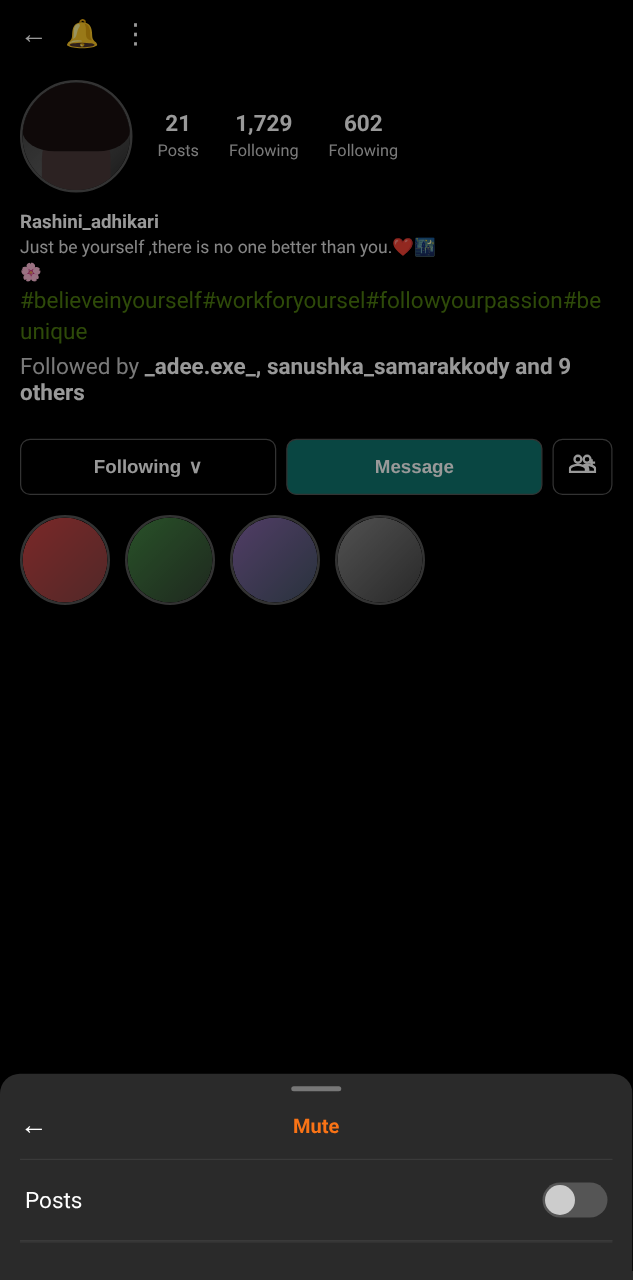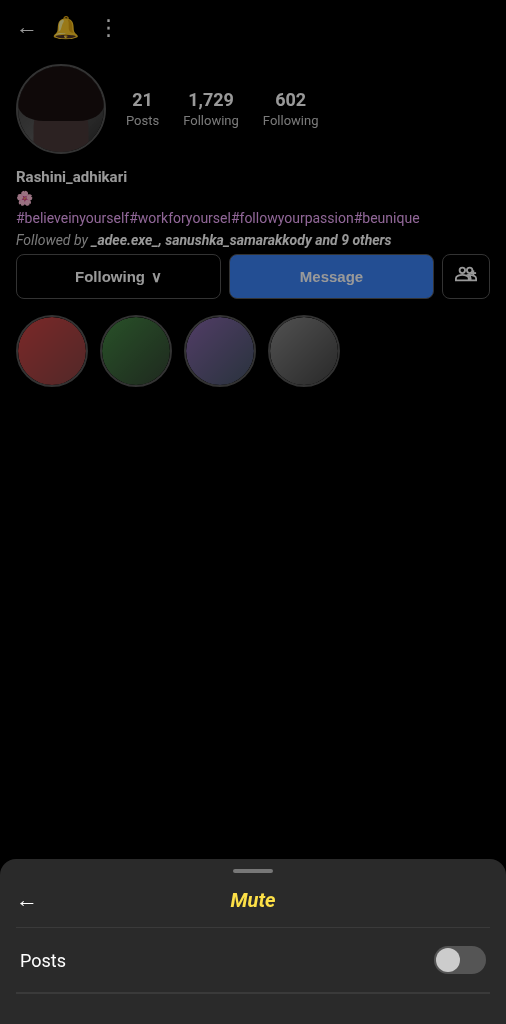--- a/index.html
+++ b/index.html
@@ -113,43 +113,42 @@
       display: block;
     }
     .stat-label {
       font-size: 13px;
       color: #ccc;
     }
 
     
     .bio-section {
       padding: 0 16px;
-      margin-bottom: 6px;
+      margin-bottom: 26px;
     }
     .bio-name {
       font-weight: 700;
       font-size: 15px;
       margin-bottom: 3px;
     }
     .bio-text {
       font-size: 14px;
       line-height: 1.4;
       color: #e0e0e0;
     }
     .bio-hashtags {
-      font-size: 14px;
-      color: #f0abfc;
+      font-size: 18px;
+      color: #4d7c0f;
       line-height: 1.4;
       word-break: break-word;
     }
     .bio-followed {
-      font-size: 14px;
+      font-size: 18px;
       color: #ccc;
       margin-top: 4px;
-      font-style: italic;
     }
     .bio-followed-bold {
       color: #fff;
       font-weight: 700;
     }
 
     
     .action-buttons {
       display: flex;
       gap: 8px;
@@ -166,21 +165,21 @@
       font-size: 15px;
       font-weight: 600;
       display: flex;
       align-items: center;
       justify-content: center;
       gap: 6px;
       cursor: pointer;
     }
     .btn-message {
       flex: 1;
-      background: #3b82f6;
+      background: #0f766e;
       border: 1px solid #555;
       color: #fff;
       border-radius: 8px;
       padding: 8px 0;
       font-size: 15px;
       font-weight: 600;
       cursor: pointer;
     }
     .btn-add-person {
       background: #000;
@@ -254,25 +253,24 @@
     }
     .sheet-back {
       font-size: 22px;
       cursor: pointer;
       color: #fff;
       margin-right: 10px;
     }
     .sheet-title {
       flex: 1;
       text-align: center;
-      font-size: 20px;
+      font-size: 16px;
       font-weight: 700;
-      color: #fde047;
+      color: #f97316;
       margin-right: 32px;
-      font-style: italic;
     }
 
     
     .toggle-row {
       display: flex;
       align-items: center;
       justify-content: space-between;
       padding: 18px 20px;
     }
     .toggle-label {
@@ -341,20 +339,21 @@
       <div class="stat-item">
         <span class="stat-number">602</span>
         <span class="stat-label">Following</span>
       </div>
     </div>
   </div>
 </div>
 
 <div class="bio-section">
   <div class="bio-name">Rashini_adhikari</div>
+  <div class="bio-text">Just be yourself ,there is no one better than you.❤️🌃</div>
   <div class="bio-text">🌸</div>
   <div class="bio-hashtags">#believeinyourself#workforyoursel#followyourpassion#beunique</div>
   <div class="bio-followed">
     <span>Followed by </span><span class="bio-followed-bold">_adee.exe_, sanushka_samarakkody</span> <span class="bio-followed-bold">and 9 others</span>
   </div>
 </div>
 
 <div class="action-buttons">
   <button class="btn-following">
     <span>Following</span>

